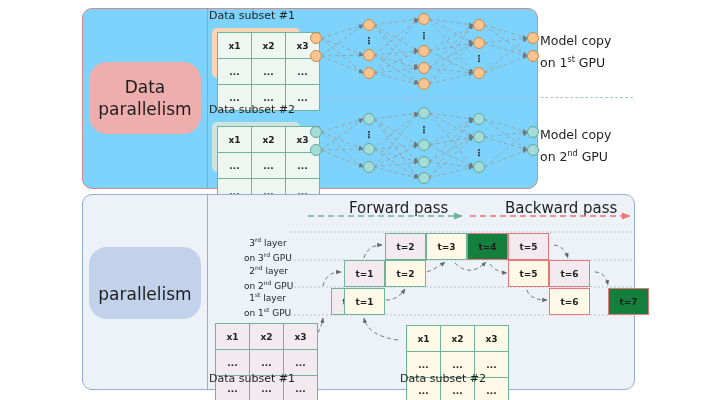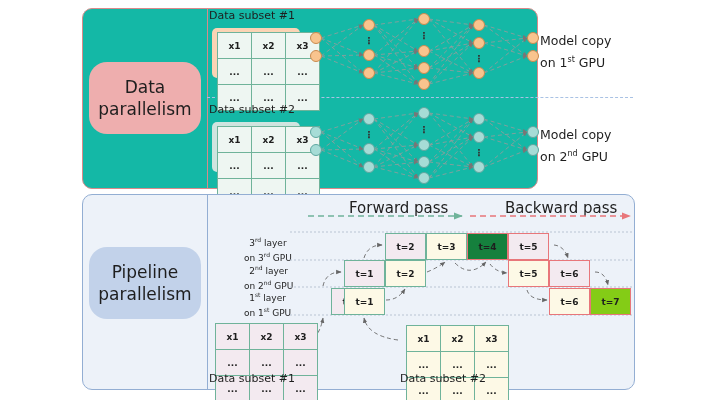--- a/index.html
+++ b/index.html
@@ -1,19 +1,19 @@
 <!DOCTYPE html>
 <html><head>
 <meta charset="utf-8">
 <style>
   html, body { margin:0; padding:0; background:#ffffff; }
   body { width:720px; height:400px; position:relative; overflow:hidden;
          font-family:"DejaVu Sans", sans-serif; color:#1e1e1e; }
   .panel { position:absolute; border-radius:10px; box-sizing:border-box; }
-  #dp-panel { left:82px; top:8px; width:456px; height:181px; background:#14b8a6; border:1.5px solid #d98a8a; }
+  #dp-panel { left:82px; top:8px; width:456px; height:181px; background:#7dd3fc; border:1.5px solid #d98a8a; }
   #pp-panel { left:82px; top:194px; width:553px; height:196px; background:#edf2f9; border:1.5px solid #93aed3; }
   .vdiv { position:absolute; top:0; bottom:0; left:124px; width:0; }
   #dp-panel .vdiv { border-left:1.5px solid #d98a8a; }
   #pp-panel .vdiv { border-left:1.5px solid #93aed3; }
   .pill { position:absolute; left:6px; width:112px; height:72px; border-radius:18px;
           display:flex; align-items:center; justify-content:center; text-align:center;
           font-size:17px; line-height:22px; }
   #dp-pill { top:53px; background:#eeaeae; }
   #pp-pill { top:52px; background:#c2d2ea; }
   .abs { position:absolute; }
@@ -210,21 +210,21 @@
       <circle cx="533" cy="150" r="5.5" fill="#a6dcd6" stroke="#5ea7a0" stroke-width="1"></circle>
       <text x="369" y="138" text-anchor="middle" font-size="10" font-weight="bold" fill="#333">⋮</text>
       <text x="424" y="133" text-anchor="middle" font-size="10" font-weight="bold" fill="#333">⋮</text>
       <text x="479" y="156" text-anchor="middle" font-size="10" font-weight="bold" fill="#333">⋮</text>
     </g>
   </svg>
 
 <div class="panel" id="pp-panel">
   <div class="vdiv"></div>
   <div class="pill" id="pp-pill">
-    <div><span>Pipeline</span><br>
+    <div><br>
     <span>parallelism</span></div>
   </div>
 </div>
 
 <div class="abs pass-lbl" style="left:349px; top:199px;">Forward pass</div>
 <div class="abs pass-lbl" style="left:505px; top:199px;">Backward pass</div>
 
 <div class="abs layer-lbl" style="left:244px; top:234px;">
   <span>3</span><sup style="font-size:6px">rd</sup><span> layer</span><br>
   <span>on 3</span><sup style="font-size:6px">rd</sup><span> GPU</span>
@@ -296,21 +296,21 @@
     </div>
     <div class="pcell" style="left: 508px; top: 260px; background: rgb(253, 249, 230); border: 1.5px solid rgb(232, 118, 122);">
       <span>t=5</span>
     </div>
     <div class="pcell" style="left: 549px; top: 260px; background: rgb(243, 234, 240); border: 1.5px solid rgb(232, 118, 122);">
       <span>t=6</span>
     </div>
     <div class="pcell" style="left: 549px; top: 288px; background: rgb(253, 249, 230); border: 1.5px solid rgb(232, 118, 122);">
       <span>t=6</span>
     </div>
-    <div class="pcell" style="left: 590px; top: 288px; background: #84cc16; border: 1.5px solid rgb(232, 118, 122);">
+    <div class="pcell" style="left: 608px; top: 288px; background: #15803d; border: 1.5px solid rgb(232, 118, 122);">
       <span>t=7</span>
     </div>
   </div>
 
 <table class="mini" style="left:215px; top:323px; background:#f3eaf0;">
   <tbody>
       <tr>
         <td>x1</td>
         <td>x2</td>
         <td>x3</td>

